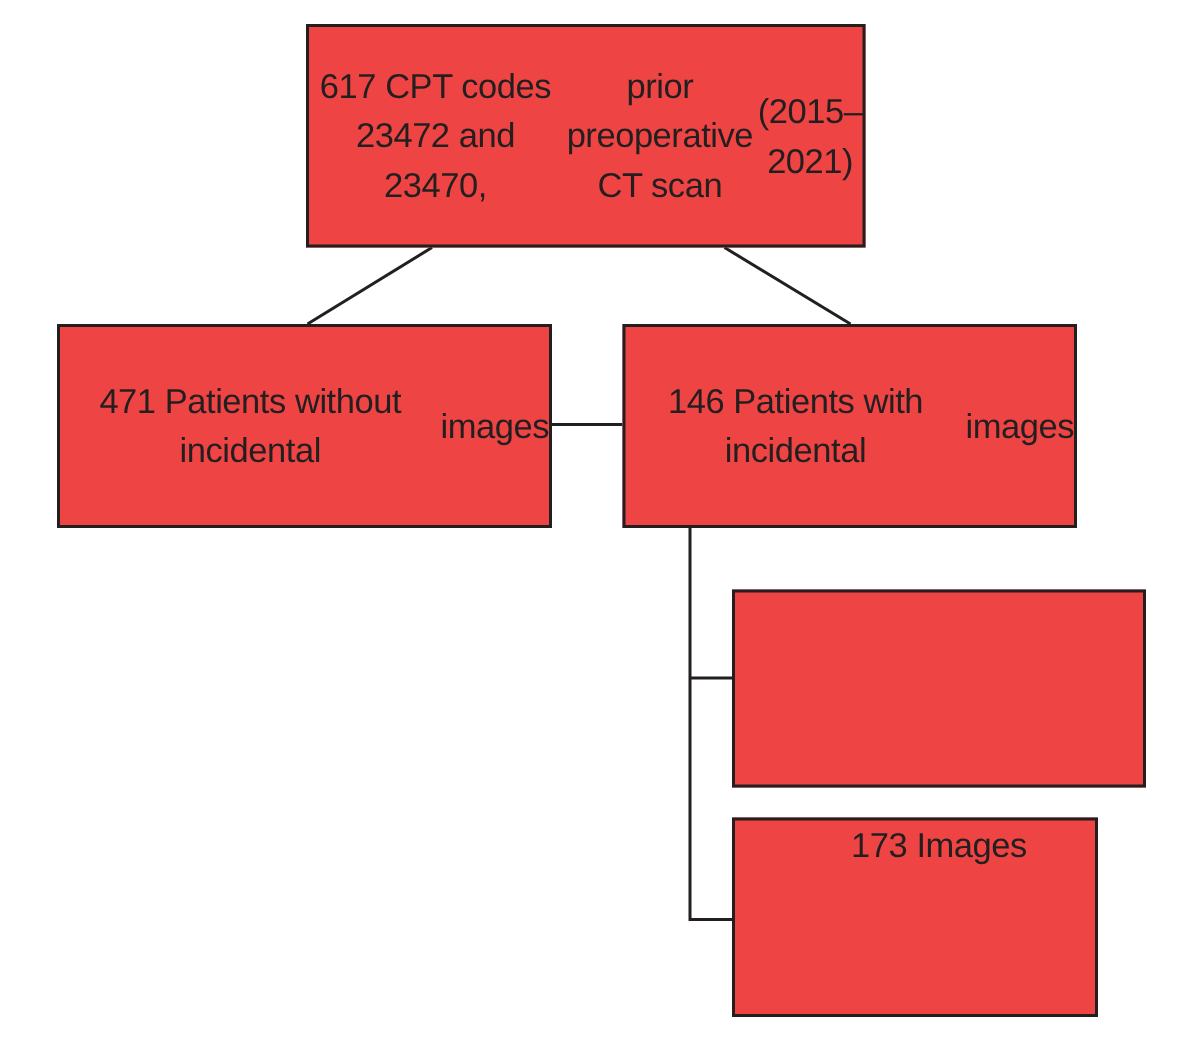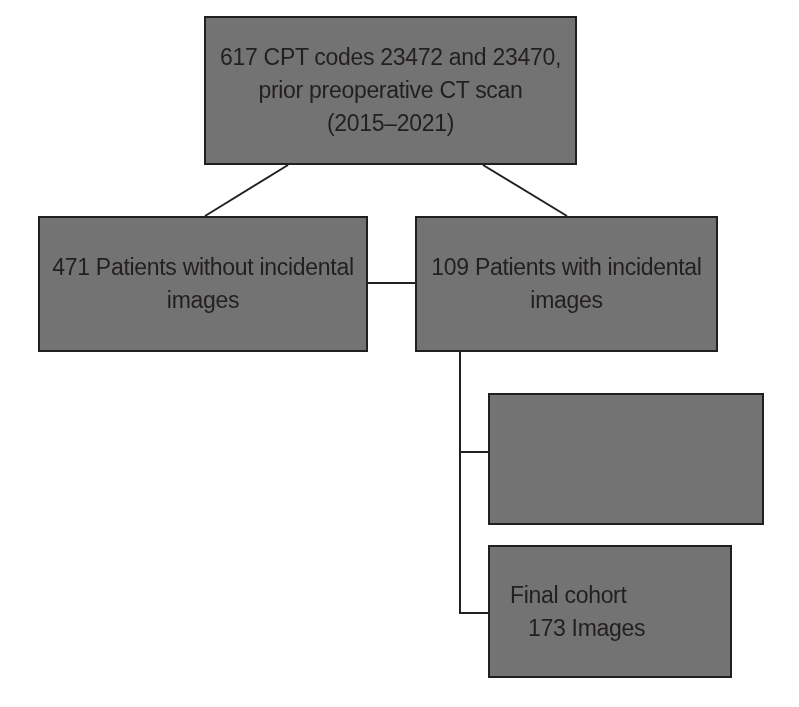--- a/index.html
+++ b/index.html
@@ -25,23 +25,23 @@
   }
   .lines line, .lines polyline {
     stroke: #231f20;
     stroke-width: 2;
     fill: none;
   }
   .box {
     position: absolute;
     box-sizing: border-box;
     border: 2px solid #231f20;
-    background: #737373;
+    background: #ef4444;
     display: flex;
-    flex-direction: column;
+    flex-direction: row;
     justify-content: center;
     font-size: 23px;
     line-height: 33px;
     letter-spacing: -0.3px;
   }
   .box.centered {
     align-items: center;
     text-align: center;
   }
   .box.lefted {
@@ -77,25 +77,24 @@
     <div>prior preoperative CT scan</div>
     <div>(2015–2021)</div>
   </div>
 
   <div class="box centered box-left">
     <div>471 Patients without incidental</div>
     <div>images</div>
   </div>
 
   <div class="box centered box-right">
-    <div>109 Patients with incidental</div>
+    <div>146 Patients with incidental</div>
     <div>images</div>
   </div>
 
   <div class="box lefted box-excluded">
   </div>
 
   <div class="box lefted box-final">
-    <div>Final cohort</div>
     <div class="detail">173 Images</div>
   </div>
 
 </div>
 
 </body></html>

